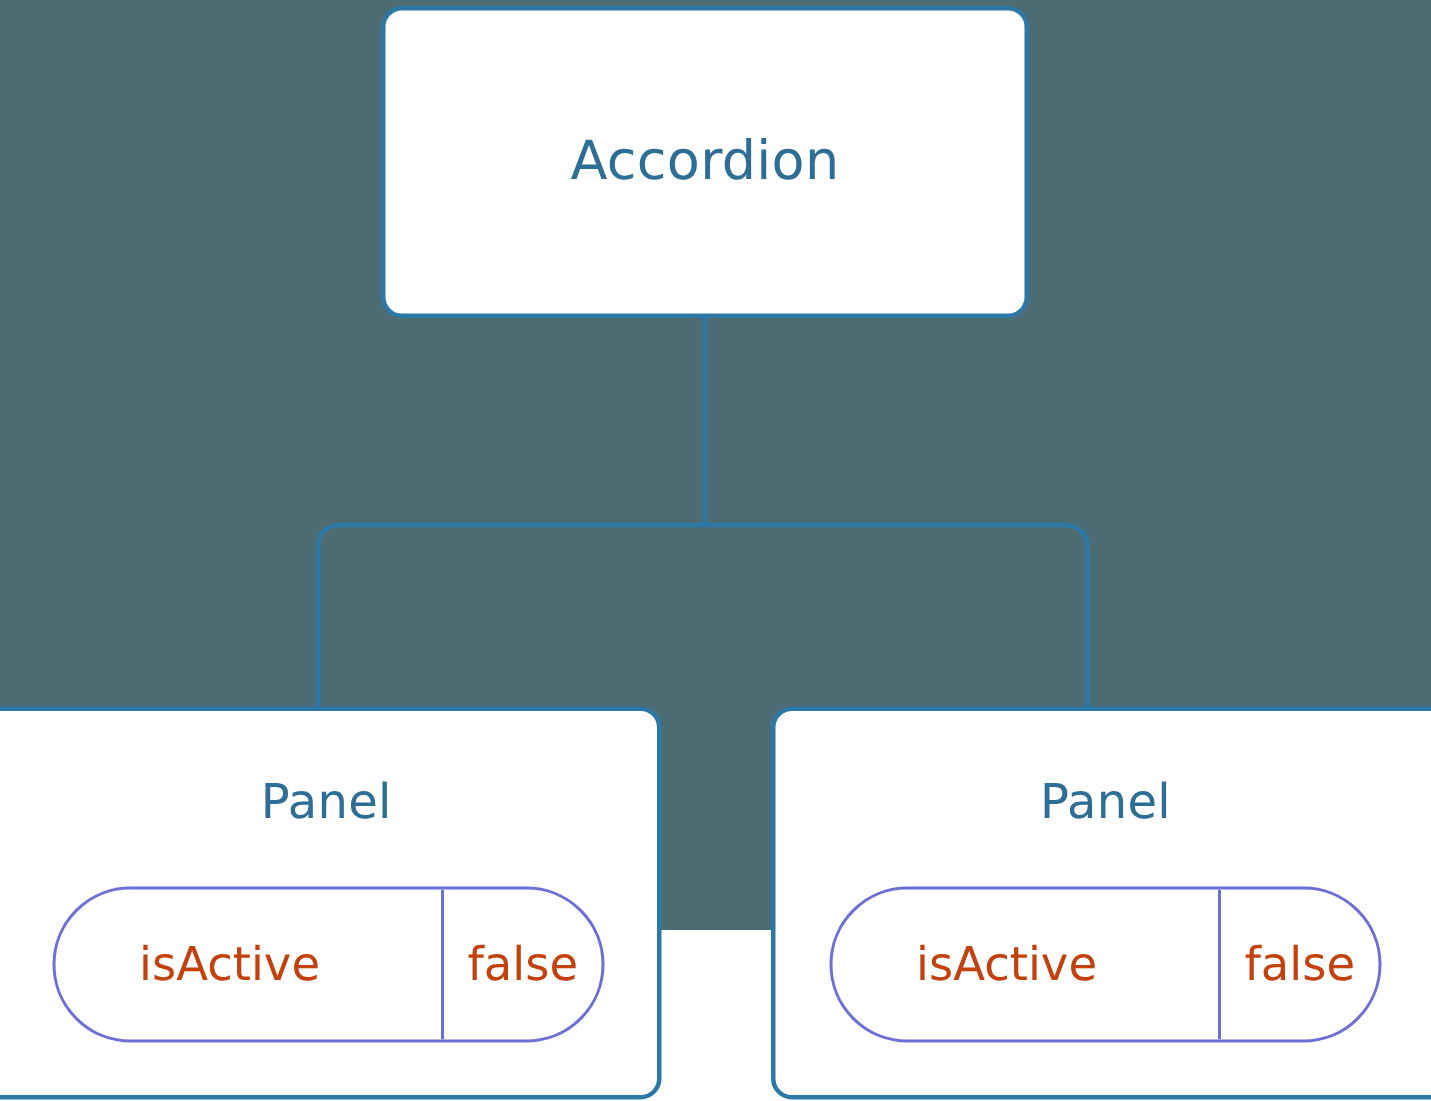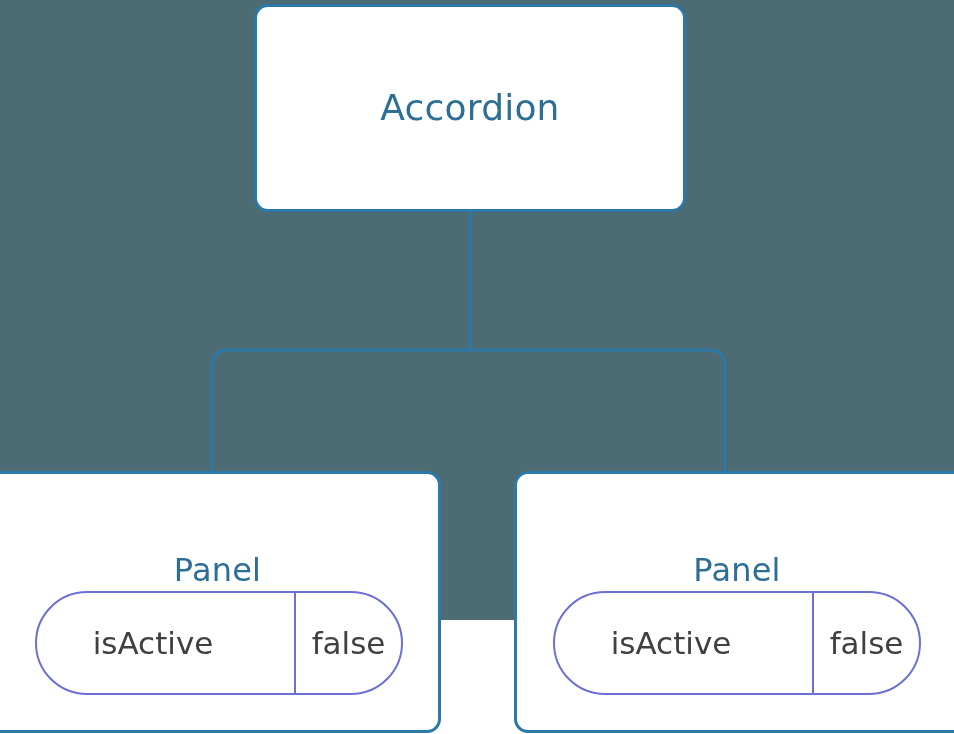--- a/index.html
+++ b/index.html
@@ -74,21 +74,20 @@
     width: 447px;
     border-radius: 0 14px 14px 0;
   }
   #node-panel-1 {
     left: 514px;
     width: 446px;
     border-radius: 14px 0 0 14px;
   }
   .panel-node .node-title {
     font-size: 32px;
-    margin-top: 36px;
   }
 
   
   .prop-pill {
     position: absolute;
     top: 117px;
     display: flex;
     align-items: stretch;
     box-sizing: border-box;
     height: 104px;
@@ -103,21 +102,21 @@
   #node-panel-1 .prop-pill {
     left: 36px;
     width: 368px;
   }
 
   .prop-key,
   .prop-val {
     display: flex;
     align-items: center;
     justify-content: center;
-    color: #404040;
+    color: #c2410c;
     font-size: 31px;
     line-height: 1;
     white-space: nowrap;
     box-sizing: border-box;
   }
   .prop-key {
     flex: 0 0 214px;
     padding-left: 18px;
   }
   .prop-val {

